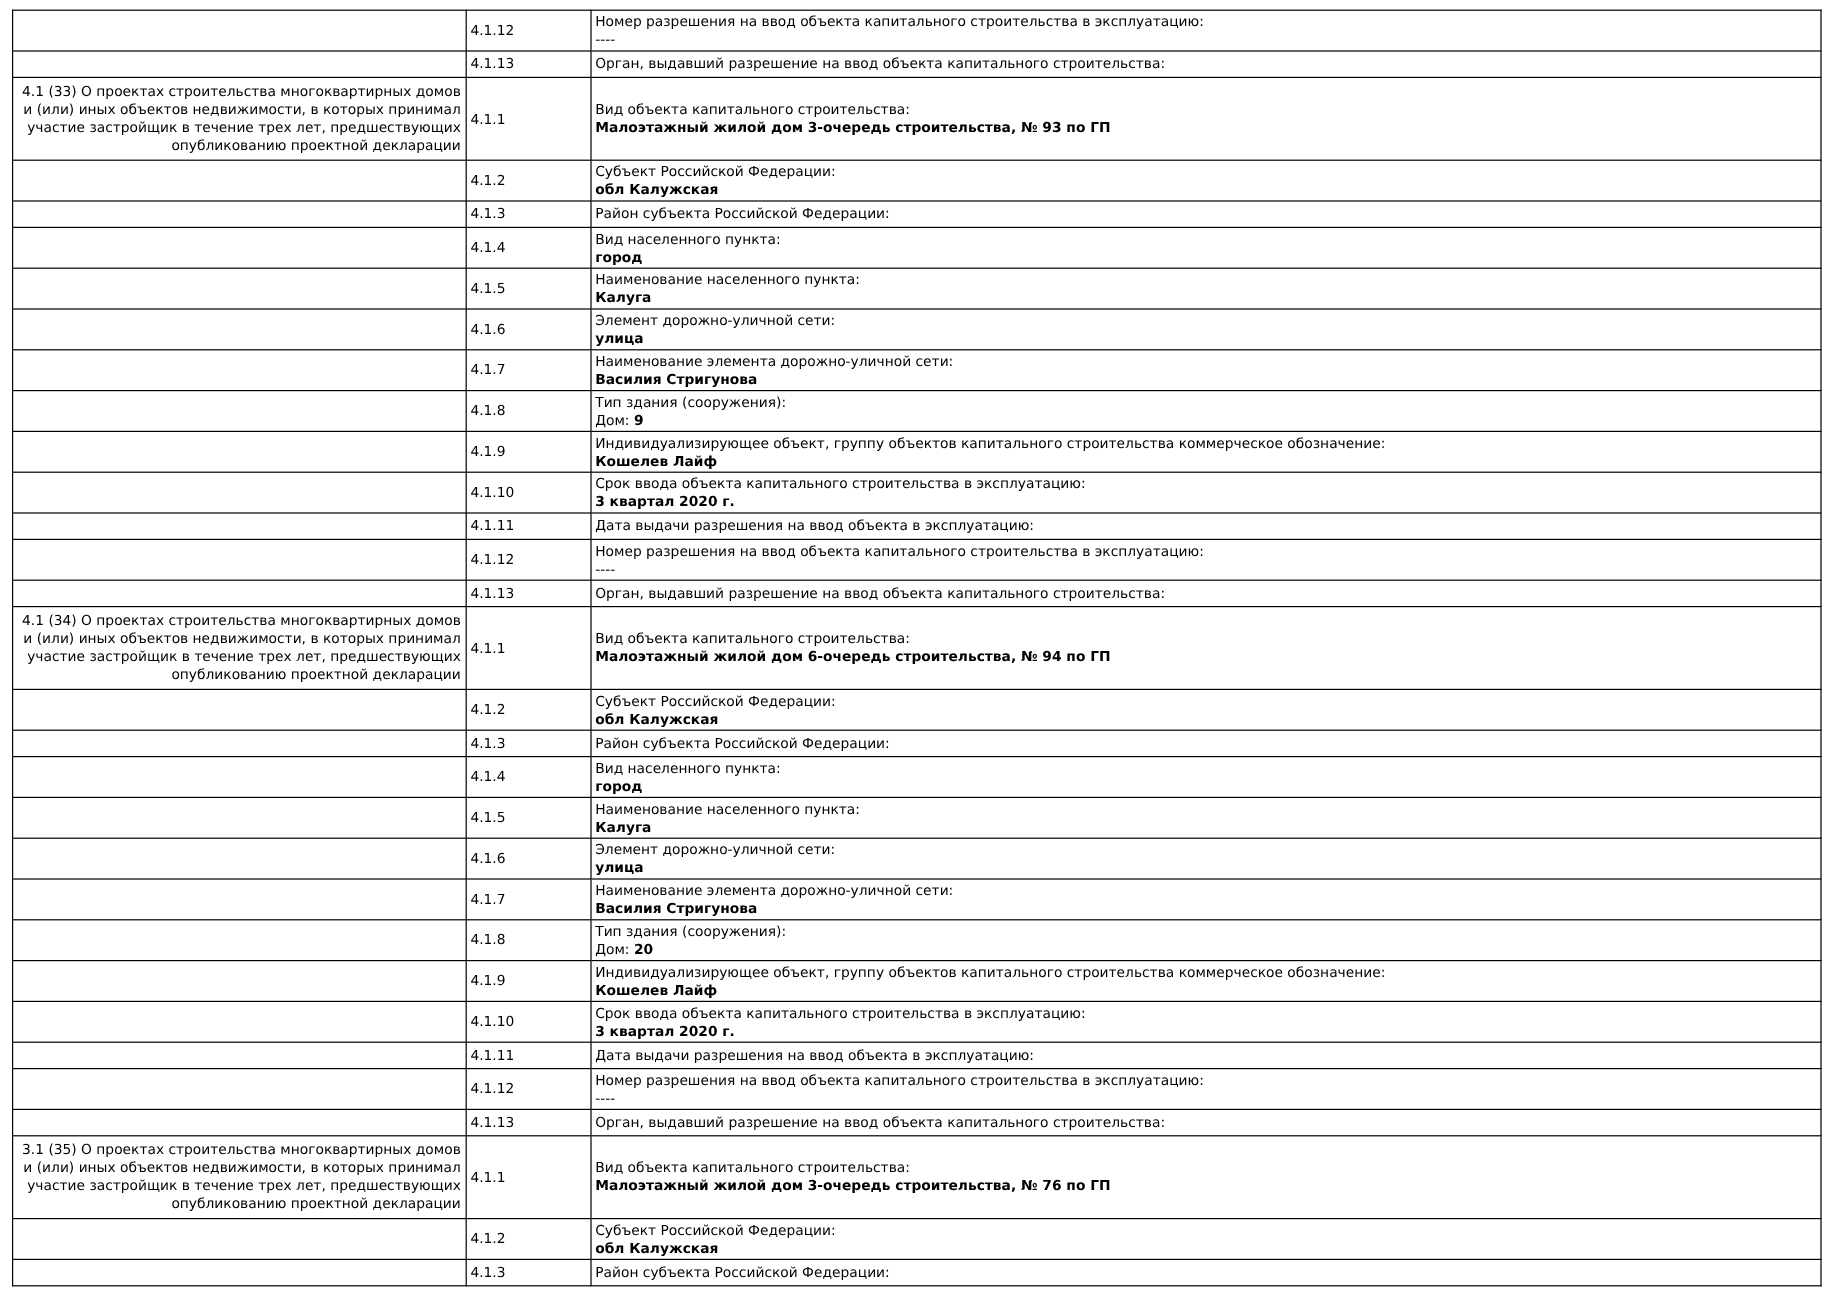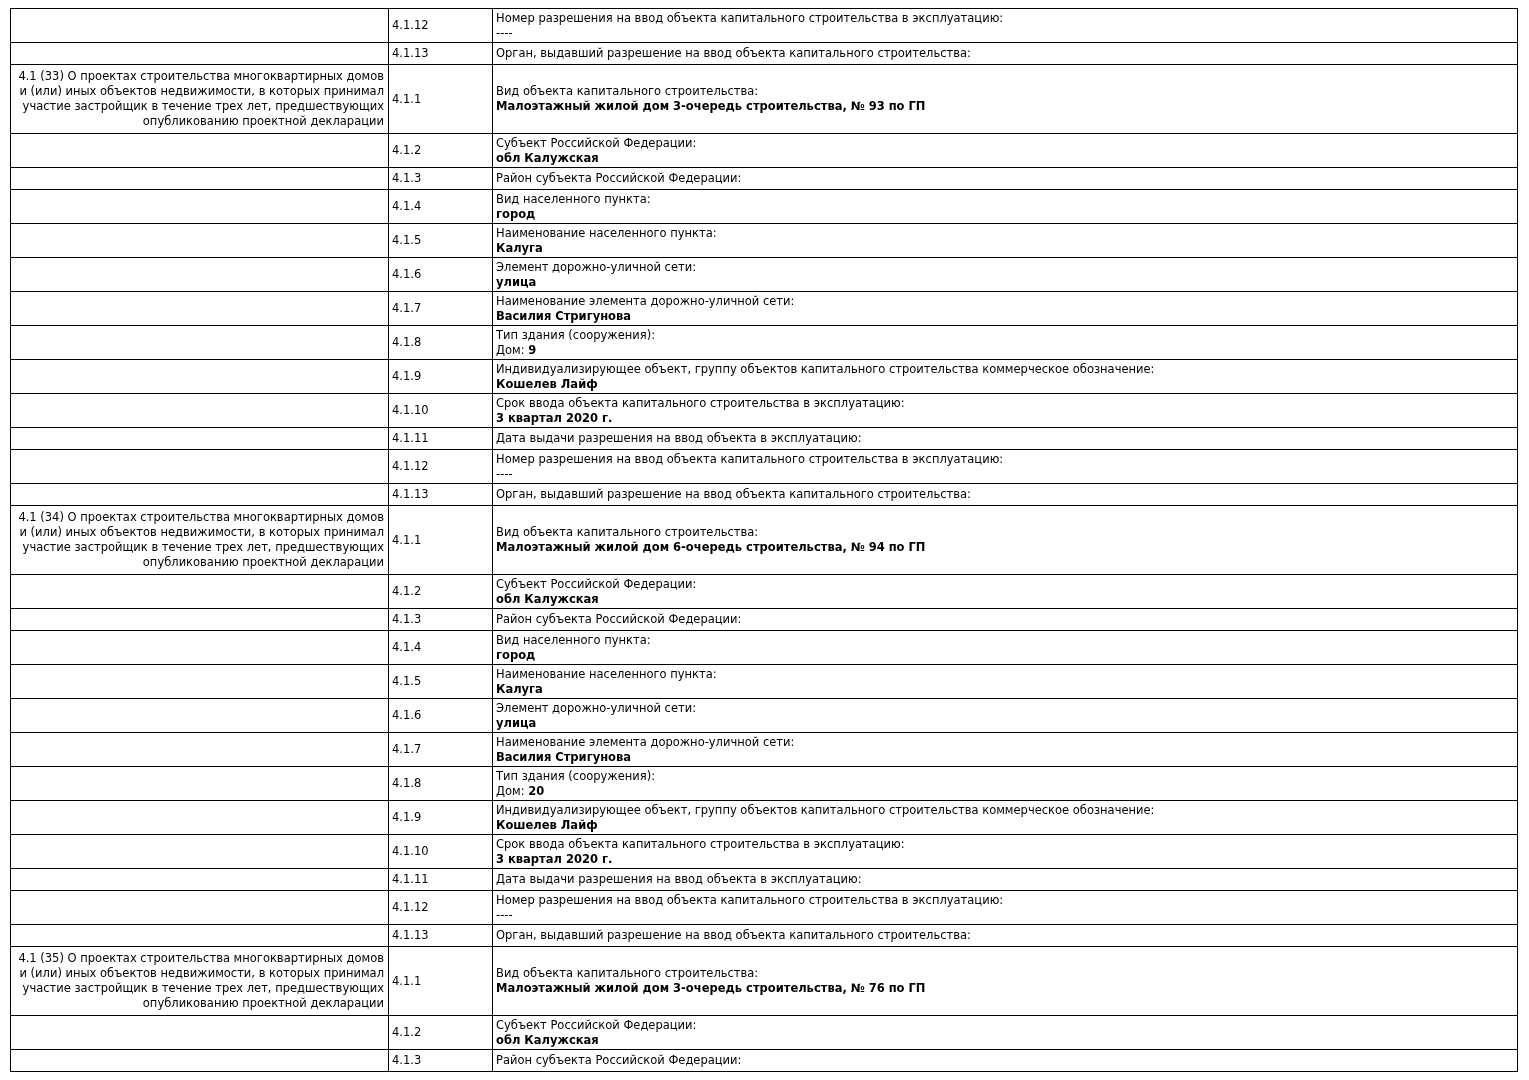--- a/index.html
+++ b/index.html
@@ -270,21 +270,21 @@
           </td>
         </tr>
         <tr class="row-1">
           <td class="desc"></td>
           <td class="num">4.1.13</td>
           <td class="content">
             <div class="field-label">Орган, выдавший разрешение на ввод объекта капитального строительства:</div>
           </td>
         </tr>
         <tr class="row-tall">
-          <td class="desc">4.1 (35) О проектах строительства многоквартирных домов и (или) иных объектов недвижимости, в которых принимал участие застройщик в течение трех лет, предшествующих опубликованию проектной декларации</td>
+          <td class="desc">3.1 (35) О проектах строительства многоквартирных домов и (или) иных объектов недвижимости, в которых принимал участие застройщик в течение трех лет, предшествующих опубликованию проектной декларации</td>
           <td class="num">4.1.1</td>
           <td class="content">
             <div class="field-label">Вид объекта капитального строительства:</div>
             <div class="field-value"><span class="bold">Малоэтажный жилой дом 3-очередь строительства, № 76 по ГП</span></div>
           </td>
         </tr>
         <tr class="row-2">
           <td class="desc"></td>
           <td class="num">4.1.2</td>
           <td class="content">

